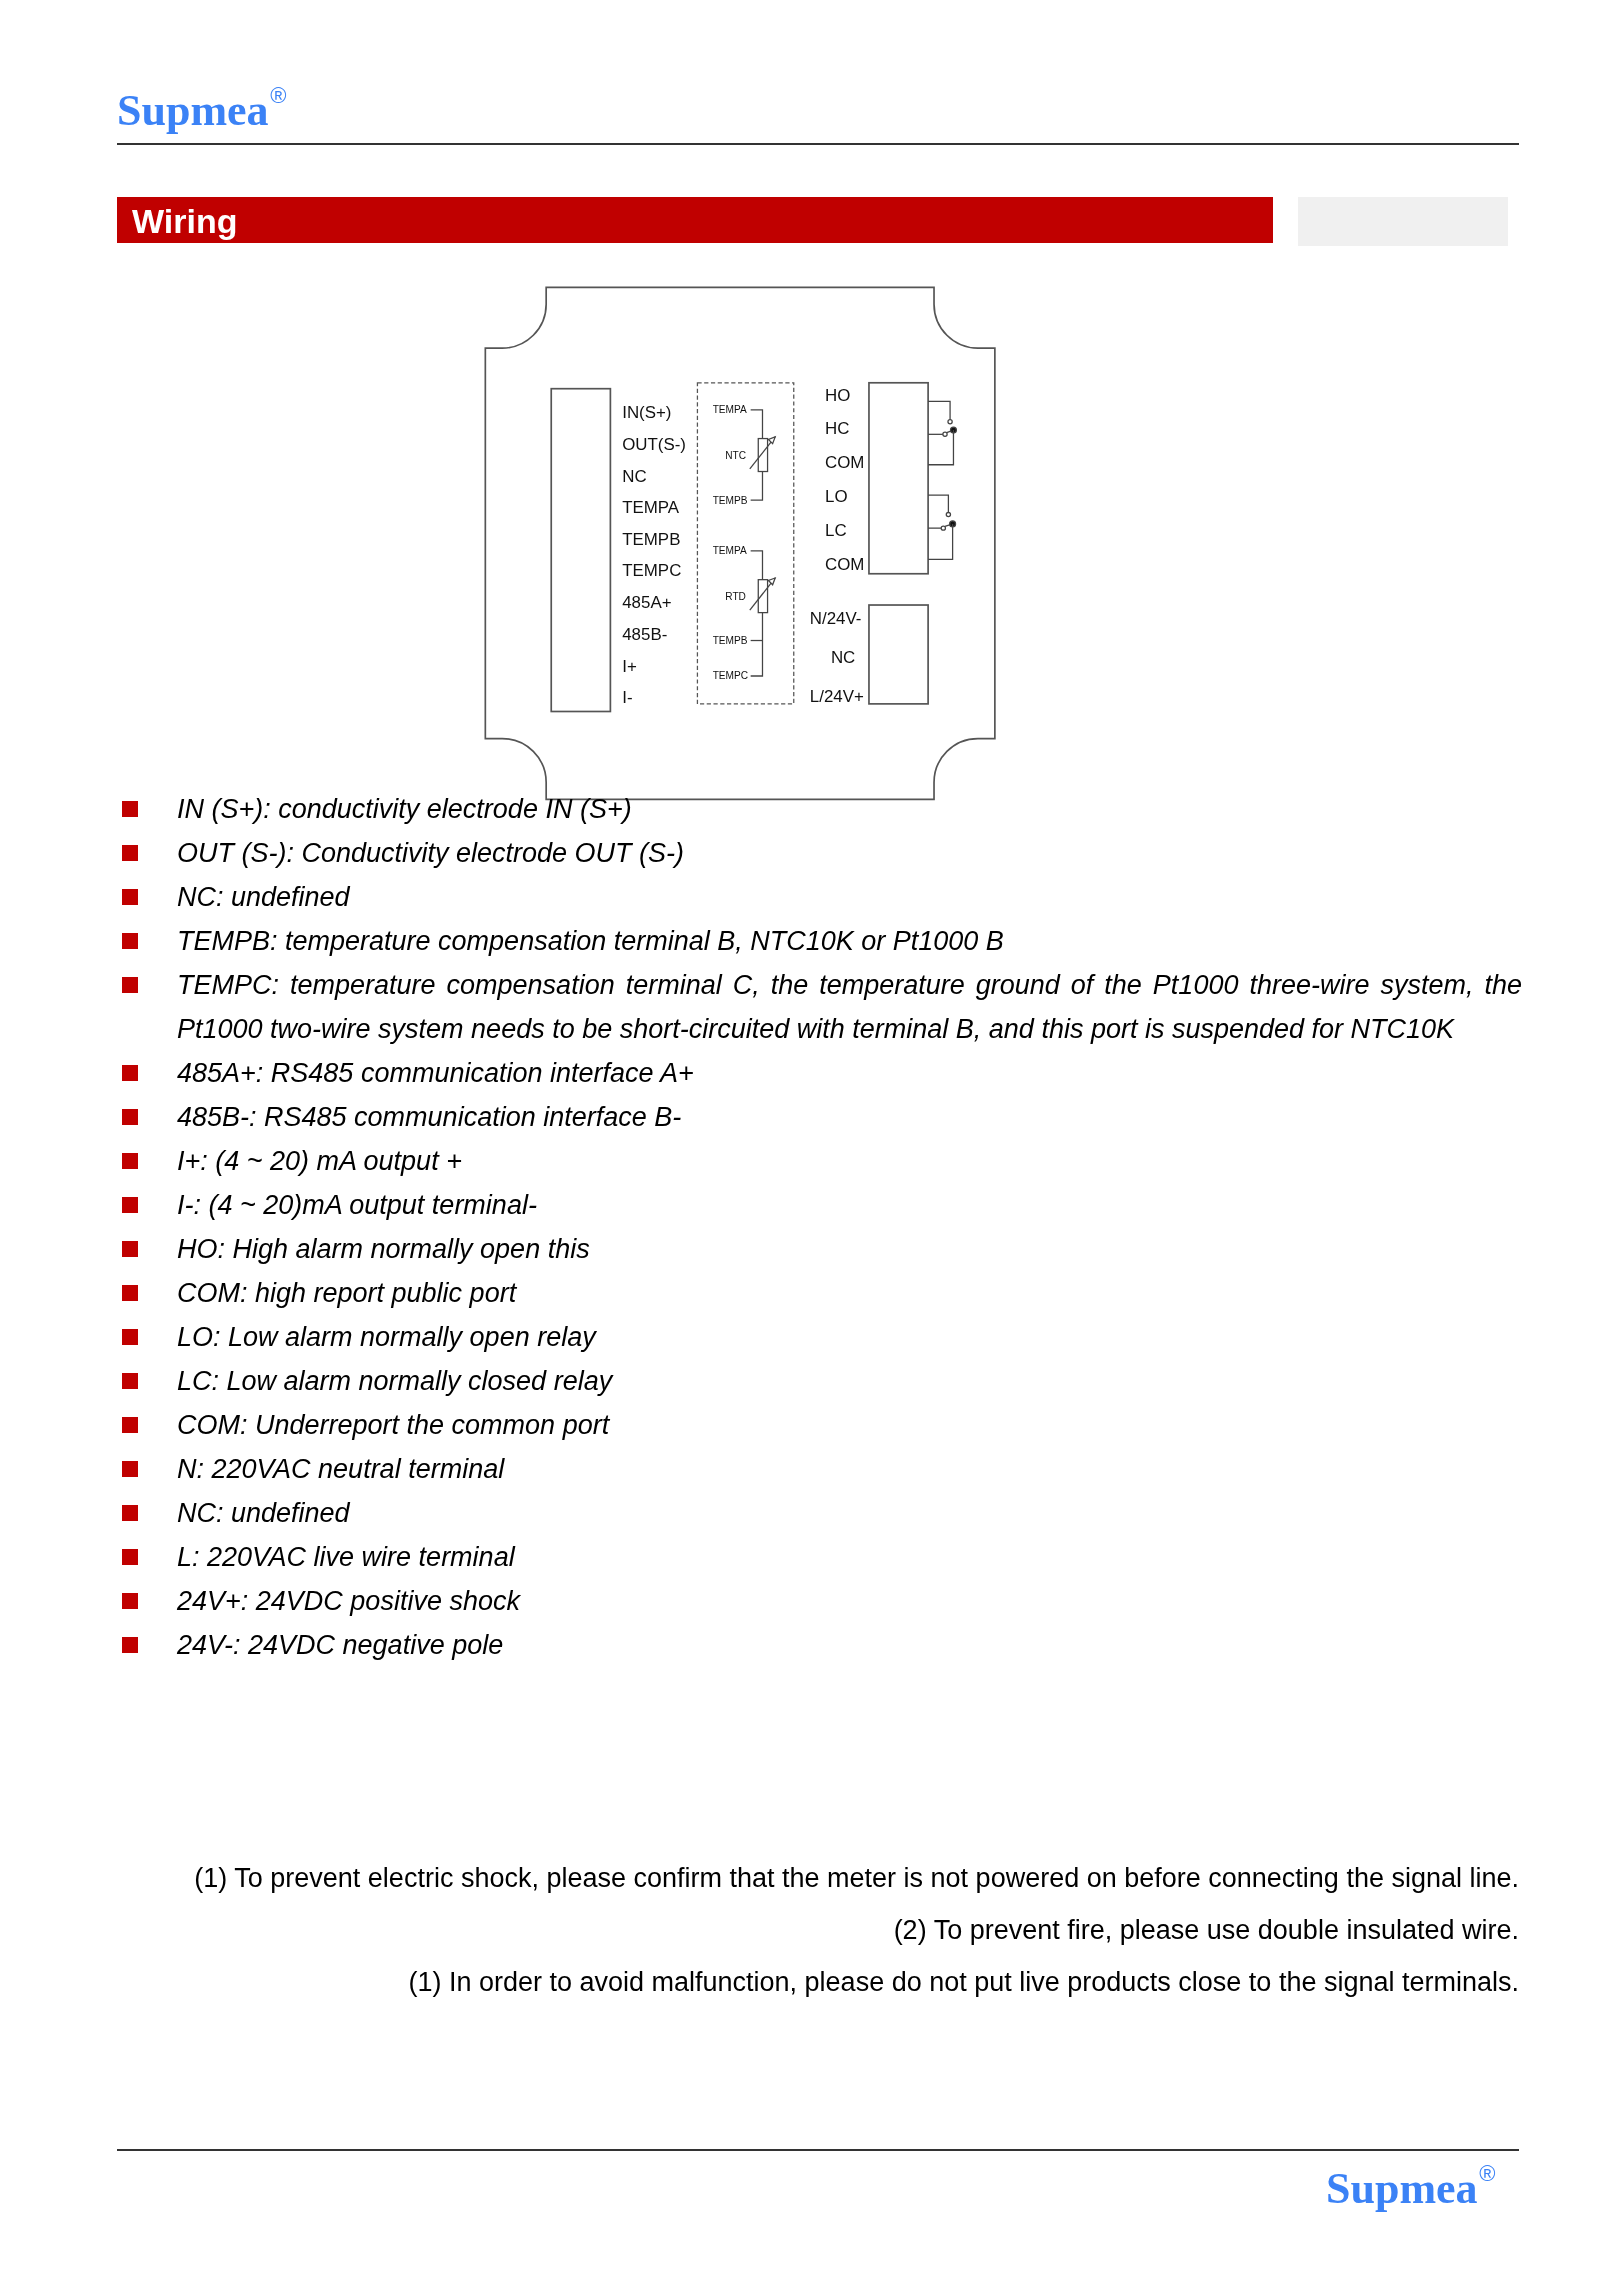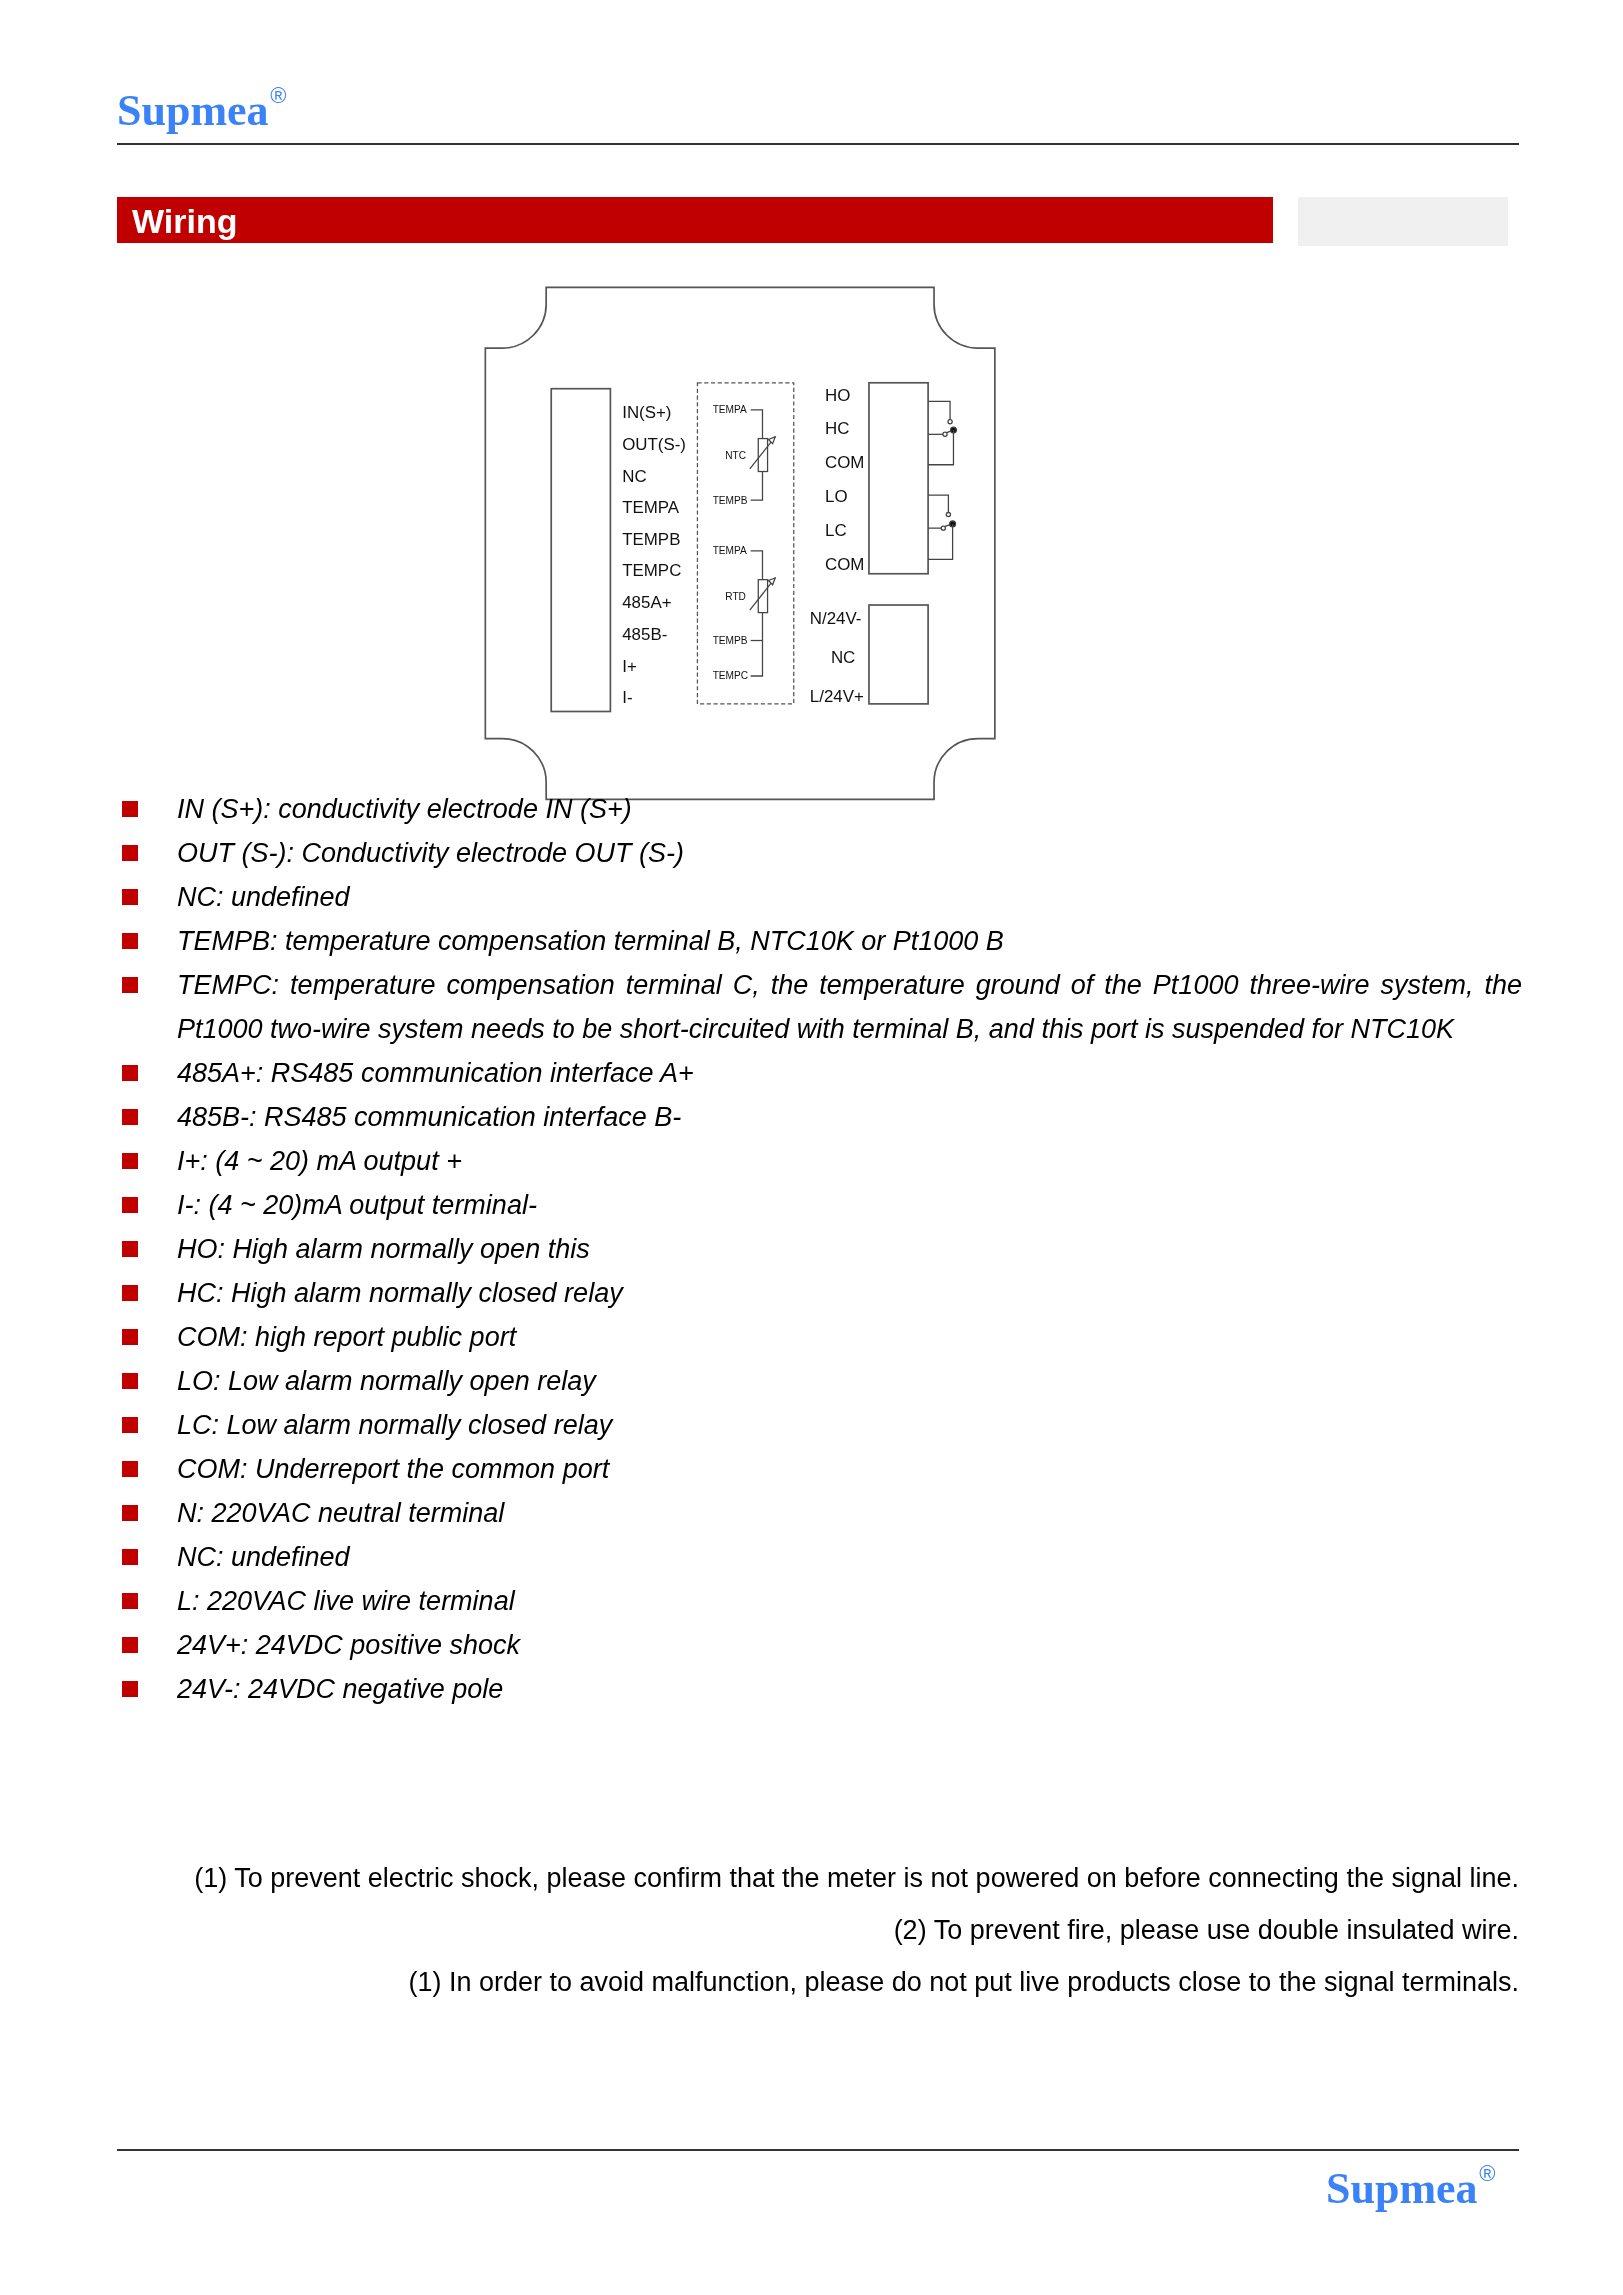--- a/index.html
+++ b/index.html
@@ -133,21 +133,20 @@
   <li><span class="sq"></span><span>IN (S+): conductivity electrode IN (S+)</span></li>
   <li><span class="sq"></span><span>OUT (S-): Conductivity electrode OUT (S-)</span></li>
   <li><span class="sq"></span><span>NC: undefined</span></li>
   <li><span class="sq"></span><span>TEMPB: temperature compensation terminal B, NTC10K or Pt1000 B</span></li>
   <li><span class="sq"></span><span>TEMPC: temperature compensation terminal C, the temperature ground of the Pt1000 three-wire system, the Pt1000 two-wire system needs to be short-circuited with terminal B, and this port is suspended for NTC10K</span></li>
   <li><span class="sq"></span><span>485A+: RS485 communication interface A+</span></li>
   <li><span class="sq"></span><span>485B-: RS485 communication interface B-</span></li>
   <li><span class="sq"></span><span>I+: (4 ~ 20) mA output +</span></li>
   <li><span class="sq"></span><span>I-: (4 ~ 20)mA output terminal-</span></li>
   <li><span class="sq"></span><span>HO: High alarm normally open this</span></li>
-  <li><span class="sq"></span><span>HC: High alarm normally closed relay</span></li>
   <li><span class="sq"></span><span>COM: high report public port</span></li>
   <li><span class="sq"></span><span>LO: Low alarm normally open relay</span></li>
   <li><span class="sq"></span><span>LC: Low alarm normally closed relay</span></li>
   <li><span class="sq"></span><span>COM: Underreport the common port</span></li>
   <li><span class="sq"></span><span>N: 220VAC neutral terminal</span></li>
   <li><span class="sq"></span><span>NC: undefined</span></li>
   <li><span class="sq"></span><span>L: 220VAC live wire terminal</span></li>
   <li><span class="sq"></span><span>24V+: 24VDC positive shock</span></li>
   <li><span class="sq"></span><span>24V-: 24VDC negative pole</span></li>
 </ul>

